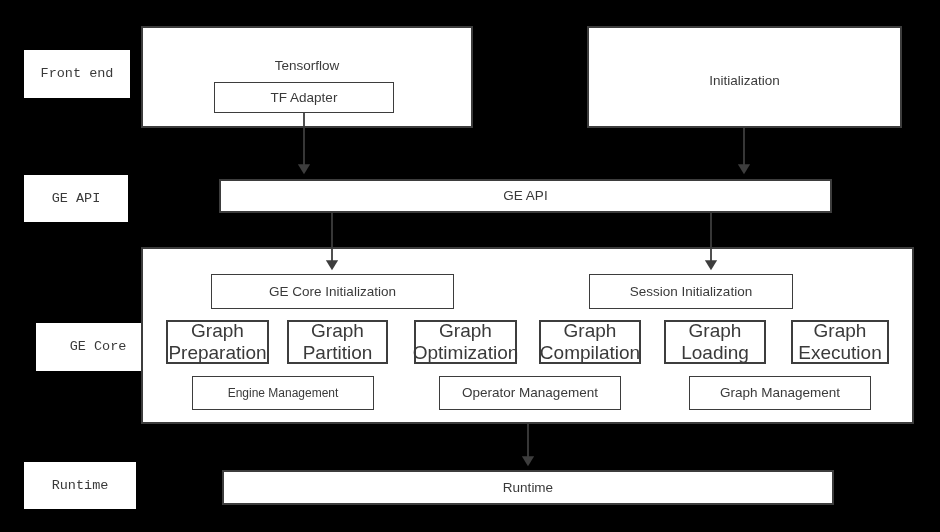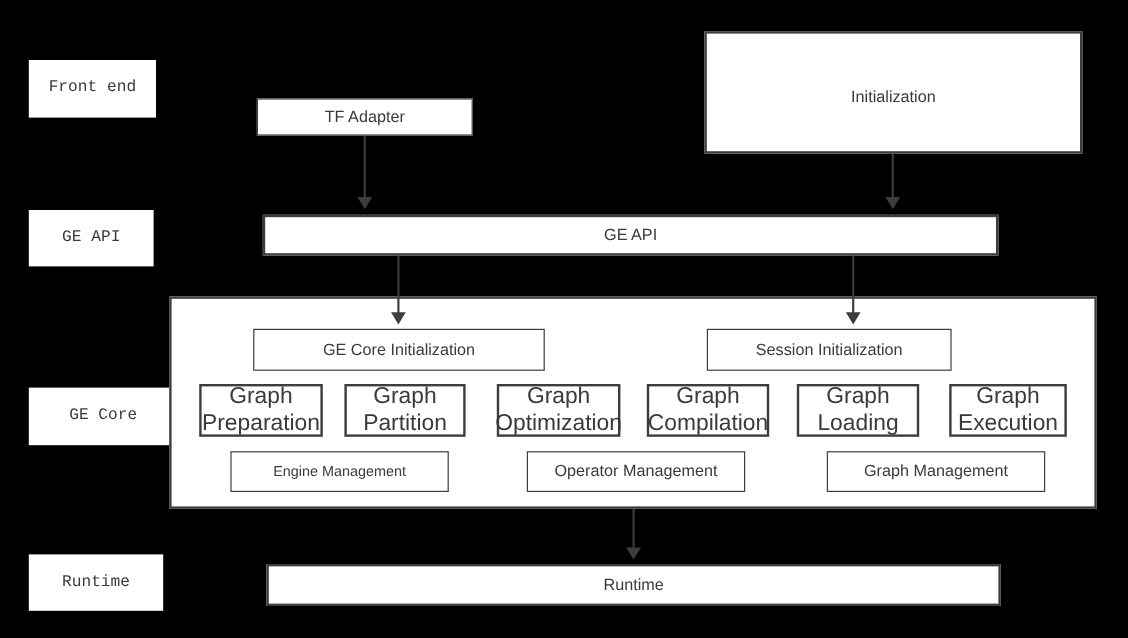--- a/index.html
+++ b/index.html
@@ -69,24 +69,27 @@
 </style>
 </head>
 <body>
 
 <div id="canvas">
 
   <div class="box chip" style="left:24px; top:50px; width:106px; height:48px;">Front end</div>
 
   <div class="box chip" style="left:24px; top:175px; width:104px; height:47px;">GE API</div>
 
-  <div class="box chip" style="left:24px; top:323px; width:124px; height:48px;">GE Core</div>
+  <div class="box chip" style="left:36px; top:323px; width:124px; height:48px;">GE Core</div>
 
   <div class="box chip" style="left:24px; top:462px; width:112px; height:47px;">Runtime</div>
 
+  <div class="container-box" style="left:141px; top:26px; width:332px; height:102px;">
+    <div class="label-top" style="top:30px;">Tensorflow</div>
+  </div>
   <div class="box thin" style="left:214px; top:82px; width:180px; height:31px; font-size:13.5px;">TF Adapter</div>
 
   <div class="container-box" style="left:587px; top:26px; width:315px; height:102px;">
     <div class="label-top" style="top:45px;">Initialization</div>
   </div>
 
   <div class="box outlined" style="left:219px; top:179px; width:613px; height:34px; font-size:13.5px;">GE API</div>
 
   <div class="container-box" style="left:141px; top:247px; width:773px; height:177px;"></div>
 

